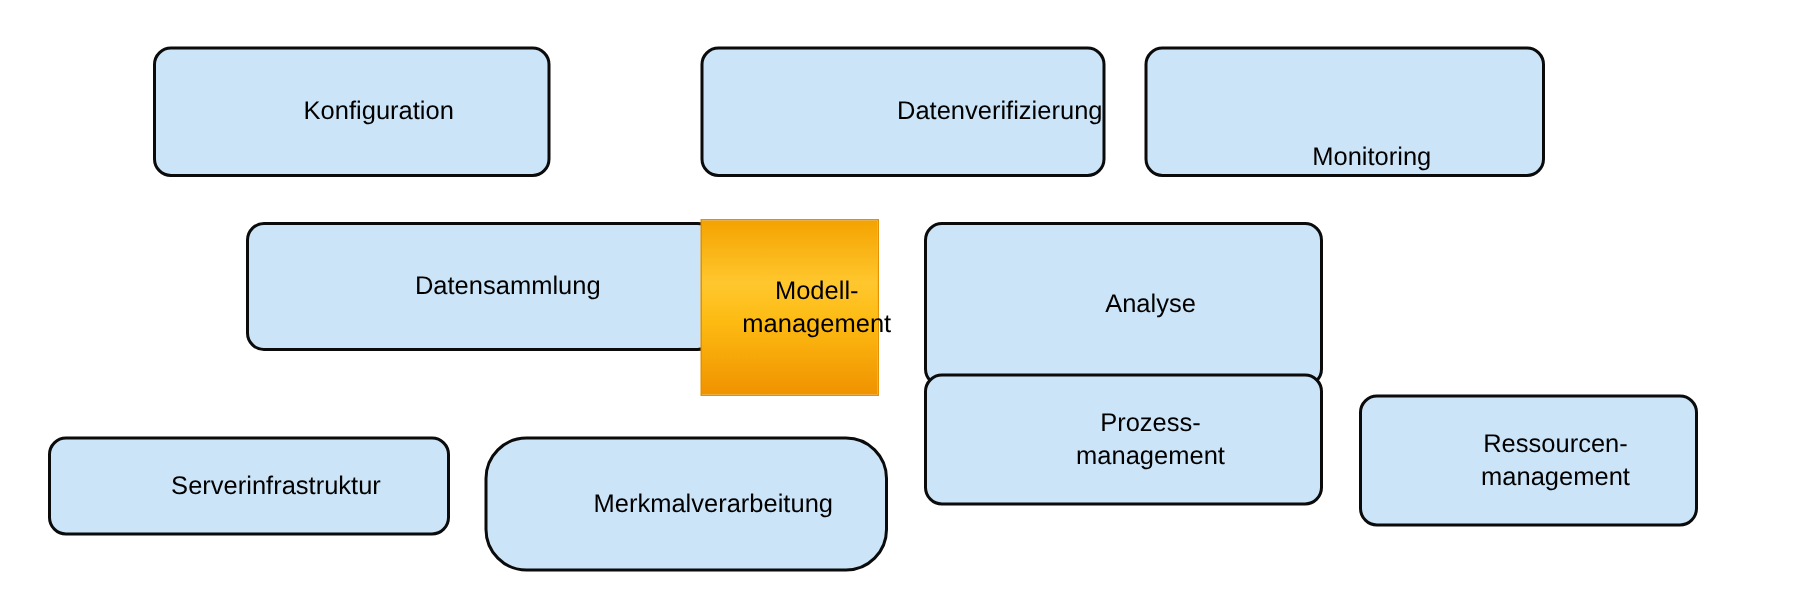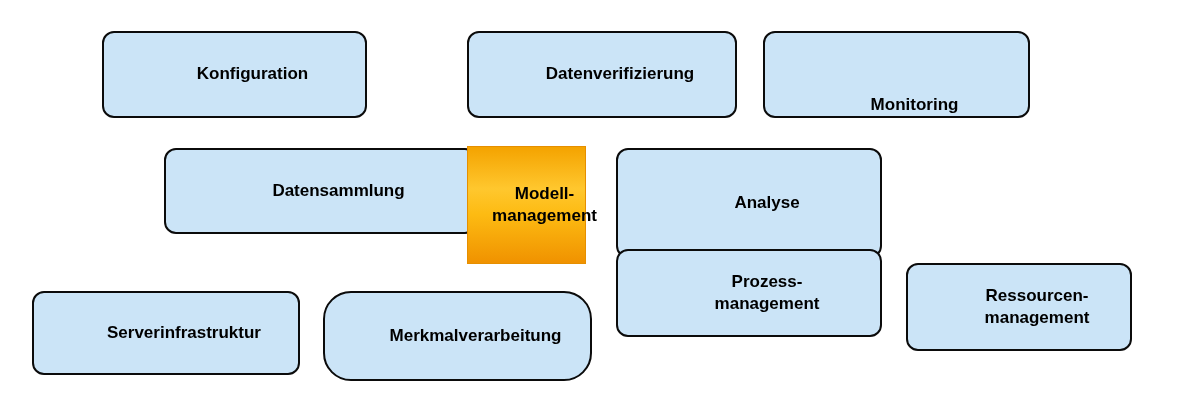--- a/index.html
+++ b/index.html
@@ -15,21 +15,21 @@
     font-family: "Liberation Sans", sans-serif;
     overflow: hidden;
   }
   .node {
     position: absolute;
     box-sizing: border-box;
     display: flex;
     align-items: center;
     justify-content: center;
     text-align: center;
-    font-weight: bold;
+    font-weight: normal;
     font-size: 17px;
     line-height: 1.3;
     color: #000000;
     white-space: pre-line;
     padding-left: 36px;
   }
   .node--blue {
     background: #cbe4f7;
     border: 2.5px solid #0b0b0b;
     border-radius: 12px;
@@ -38,26 +38,26 @@
     background: linear-gradient(180deg,
       #f4a300 0%,
       #ffc72e 36%,
       #fdbb12 58%,
       #f09200 100%);
     border: 1px solid #e68f00;
     border-radius: 0;
   }
   
   .pos-konfiguration        { left: 102px; top:  31px; width: 265px; height: 87px; }
-  .pos-datenverifizierung   { left: 467px; top:  31px; width: 270px; height: 87px; }
+  .pos-datenverifizierung   { left: 467px; top:  31px; width: 270px; height: 87px; justify-content: flex-end; }
   .pos-monitoring           { left: 763px; top:  31px; width: 267px; height: 87px; align-items: flex-end; }
   .pos-datensammlung        { left: 164px; top: 148px; width: 313px; height: 86px; }
   .pos-modellerstellung     { left: 467px; top: 146px; width: 119px; height: 118px; }
   .pos-analyse              { left: 616px; top: 148px; width: 266px; height: 110px; }
-  .pos-serverinfrastruktur  { left:  32px; top: 291px; width: 268px; height: 84px; }
+  .pos-serverinfrastruktur  { left:  32px; top: 291px; width: 268px; height: 66px; }
   .pos-merkmalverarbeitung  { left: 323px; top: 291px; width: 269px; height: 90px; border-radius: 28px; }
   .pos-prozessmanagement    { left: 616px; top: 249px; width: 266px; height: 88px; }
   .pos-ressourcenmanagement { left: 906px; top: 263px; width: 226px; height: 88px; }
 </style>
 </head>
 <body>
 
 <div class="canvas">
 
   <div class="node node--blue pos-konfiguration">

